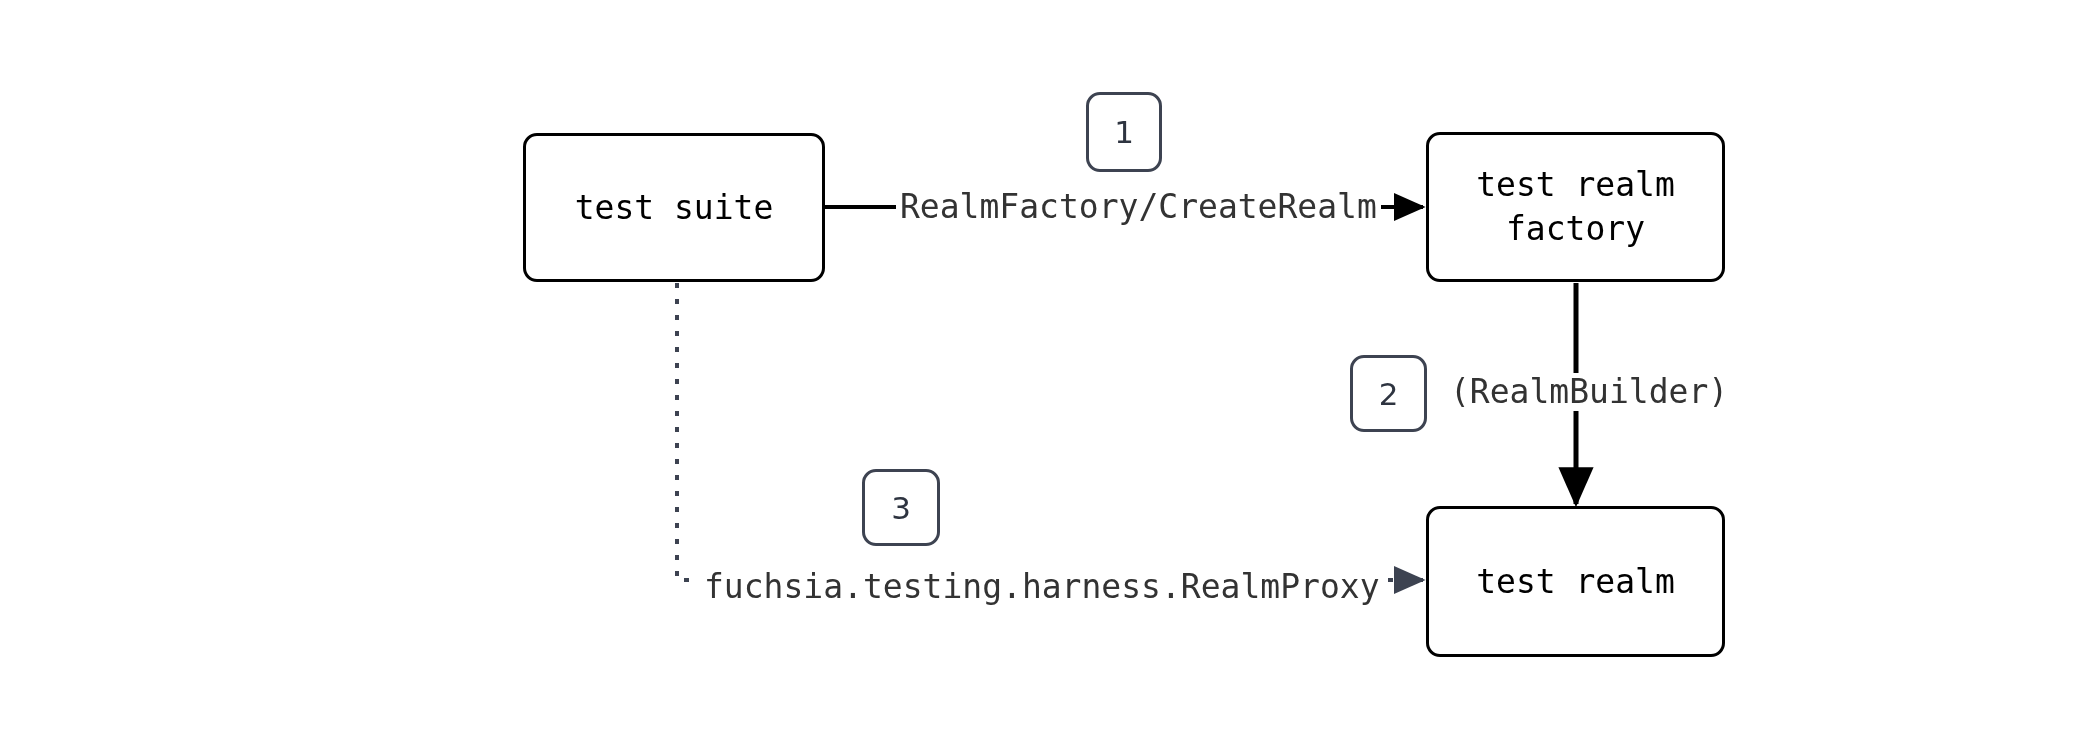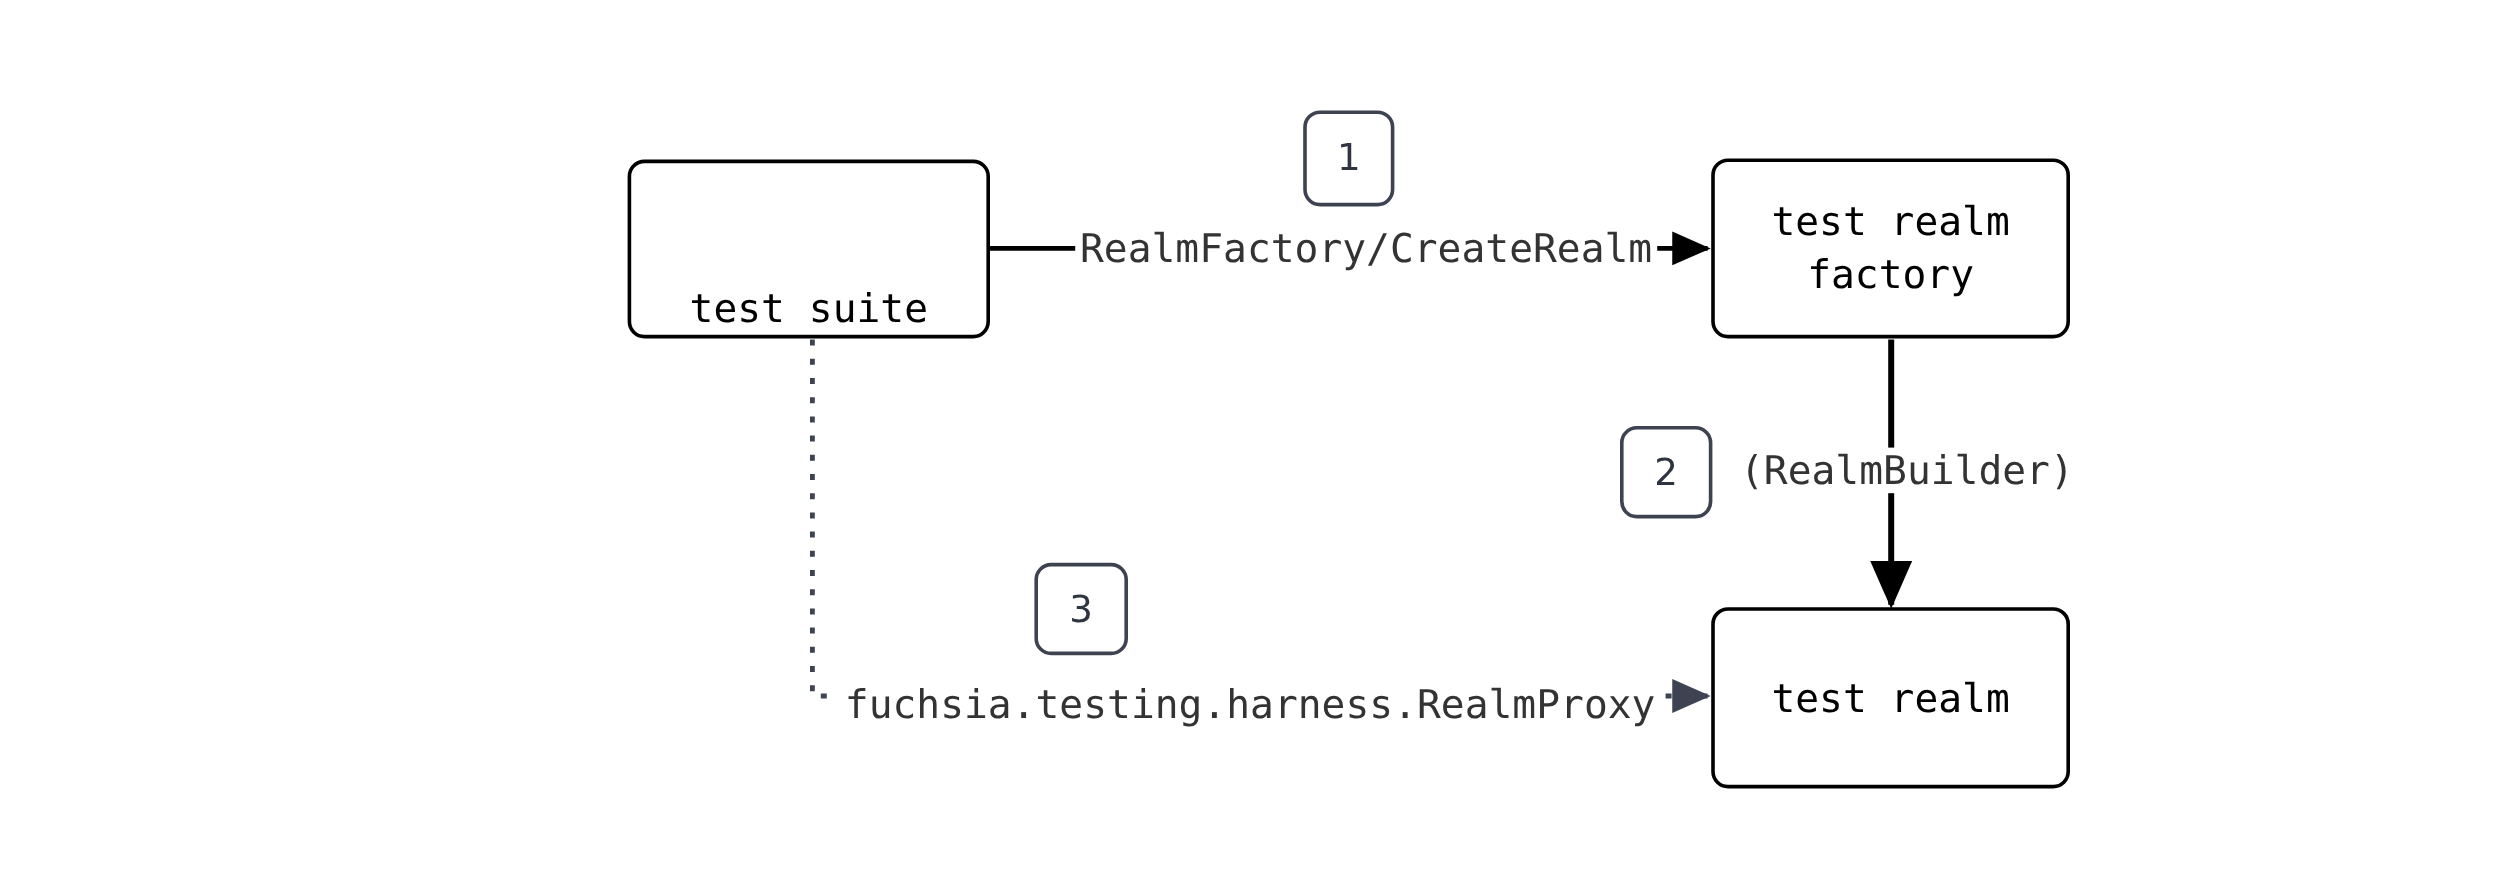--- a/index.html
+++ b/index.html
@@ -82,21 +82,21 @@
 
     <line x1="825" y1="207" x2="901" y2="207" stroke="#000000" stroke-width="4"></line>
     <line x1="1358" y1="207" x2="1423" y2="207" stroke="#000000" stroke-width="4" marker-end="url(#arrow-black)"></line>
 
     <line x1="1576" y1="283" x2="1576" y2="504" stroke="#000000" stroke-width="5" marker-end="url(#arrow-black)"></line>
 
     <polyline points="677,283 677,580 700,580" fill="none" stroke="#3d4351" stroke-width="4" stroke-dasharray="5 11" stroke-linecap="butt"></polyline>
     <line x1="1372" y1="580" x2="1423" y2="580" stroke="#3d4351" stroke-width="4" stroke-dasharray="5 11" marker-end="url(#arrow-slate)"></line>
   </svg>
 
-  <div class="node-box" style="left:523px; top:133px; width:302px; height:149px;align-items:flex-end;">
+  <div class="node-box" style="left:523px; top:133px; width:302px; height:149px;">
     <span>test suite</span>
   </div>
 
   <div class="node-box" style="left:1426px; top:132px; width:299px; height:150px;">
     <span>test realm
 factory</span>
   </div>
 
   <div class="node-box" style="left:1426px; top:506px; width:299px; height:151px;">
     <span>test realm</span>

